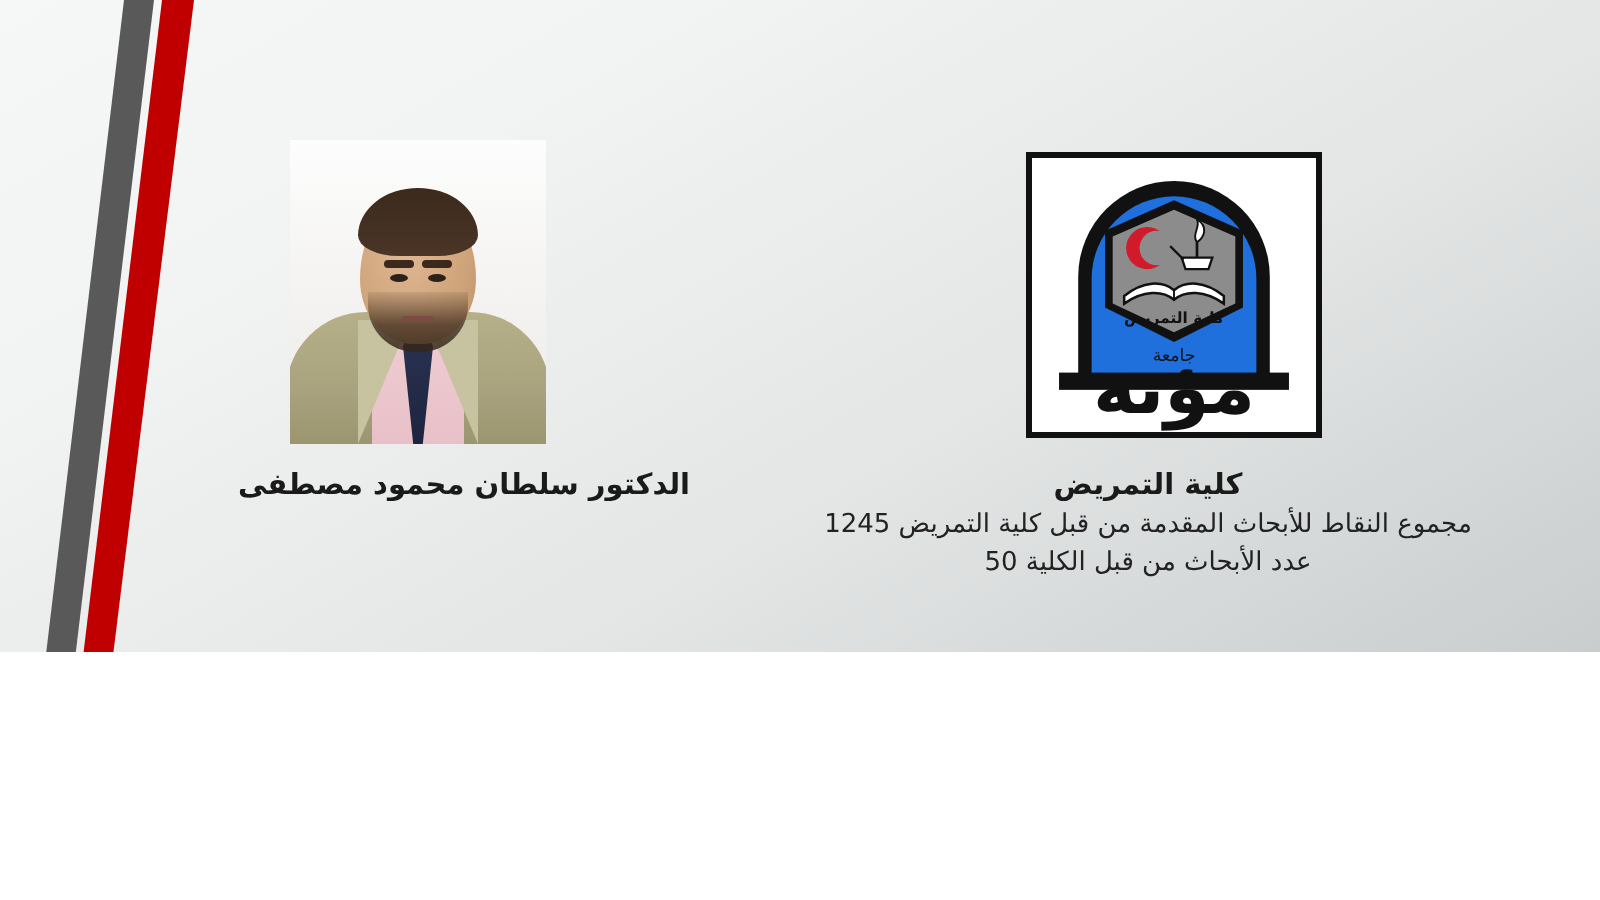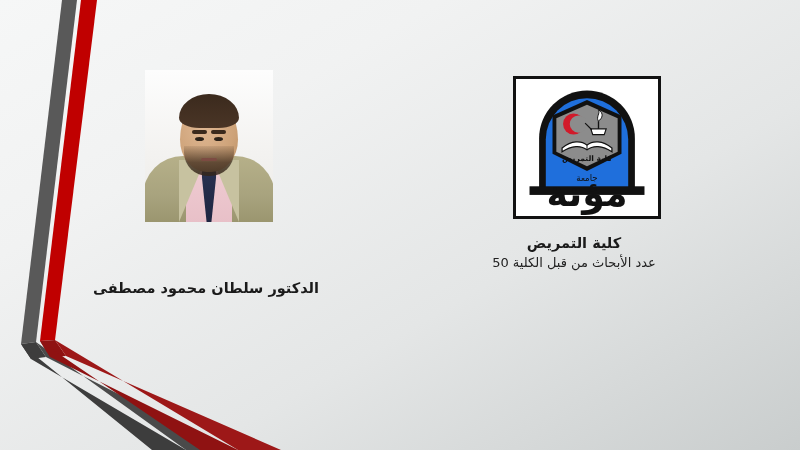--- a/index.html
+++ b/index.html
@@ -4,21 +4,21 @@
 <title>Slide</title>
 <style>
   html, body {
     margin: 0;
     padding: 0;
     background: #ffffff;
   }
   #slide {
     position: relative;
     width: 800px;
-    height: 450px;
+    height: 326px;
     overflow: hidden;
     font-family: "DejaVu Sans", "Liberation Sans", sans-serif;
     background: linear-gradient(150deg, #f6f7f7 0%, #f1f2f2 28%, #e4e6e6 62%, #c9cdcd 100%);
   }
 
   
   #ribbon-layer {
     position: absolute;
     left: 0; top: 0;
     width: 800px; height: 450px;
@@ -164,24 +164,23 @@
     white-space: nowrap;
   }
   .txt-line {
     font-size: 13px;
     line-height: 19px;
     white-space: nowrap;
     color: #222222;
   }
 
   #left-text {
-    left: 6px;
+    left: 32px;
     top: 234px;
     width: 400px;
-    margin-top: 45px;
   }
   #right-text {
     left: 368px;
     top: 234px;
     width: 412px;
   }
 </style>
 </head>
 <body>
 
@@ -259,16 +258,17 @@
       <text x="74" y="133" text-anchor="middle" font-family="DejaVu Sans, Liberation Sans, sans-serif" font-size="38" font-weight="bold" fill="#111111">مؤتة</text>
     </svg>
   </div>
 
   <div id="left-text" class="txt-block">
     <div class="txt-title">الدكتور سلطان محمود مصطفى</div>
   </div>
 
   <div id="right-text" class="txt-block">
     <div class="txt-title">كلية التمريض</div>
+    <div class="txt-line">مجموع النقاط للأبحاث المقدمة من قبل كلية التمريض 1245</div>
     <div class="txt-line">عدد الأبحاث من قبل الكلية 50</div>
   </div>
 
 </div>
 
 </body></html>

